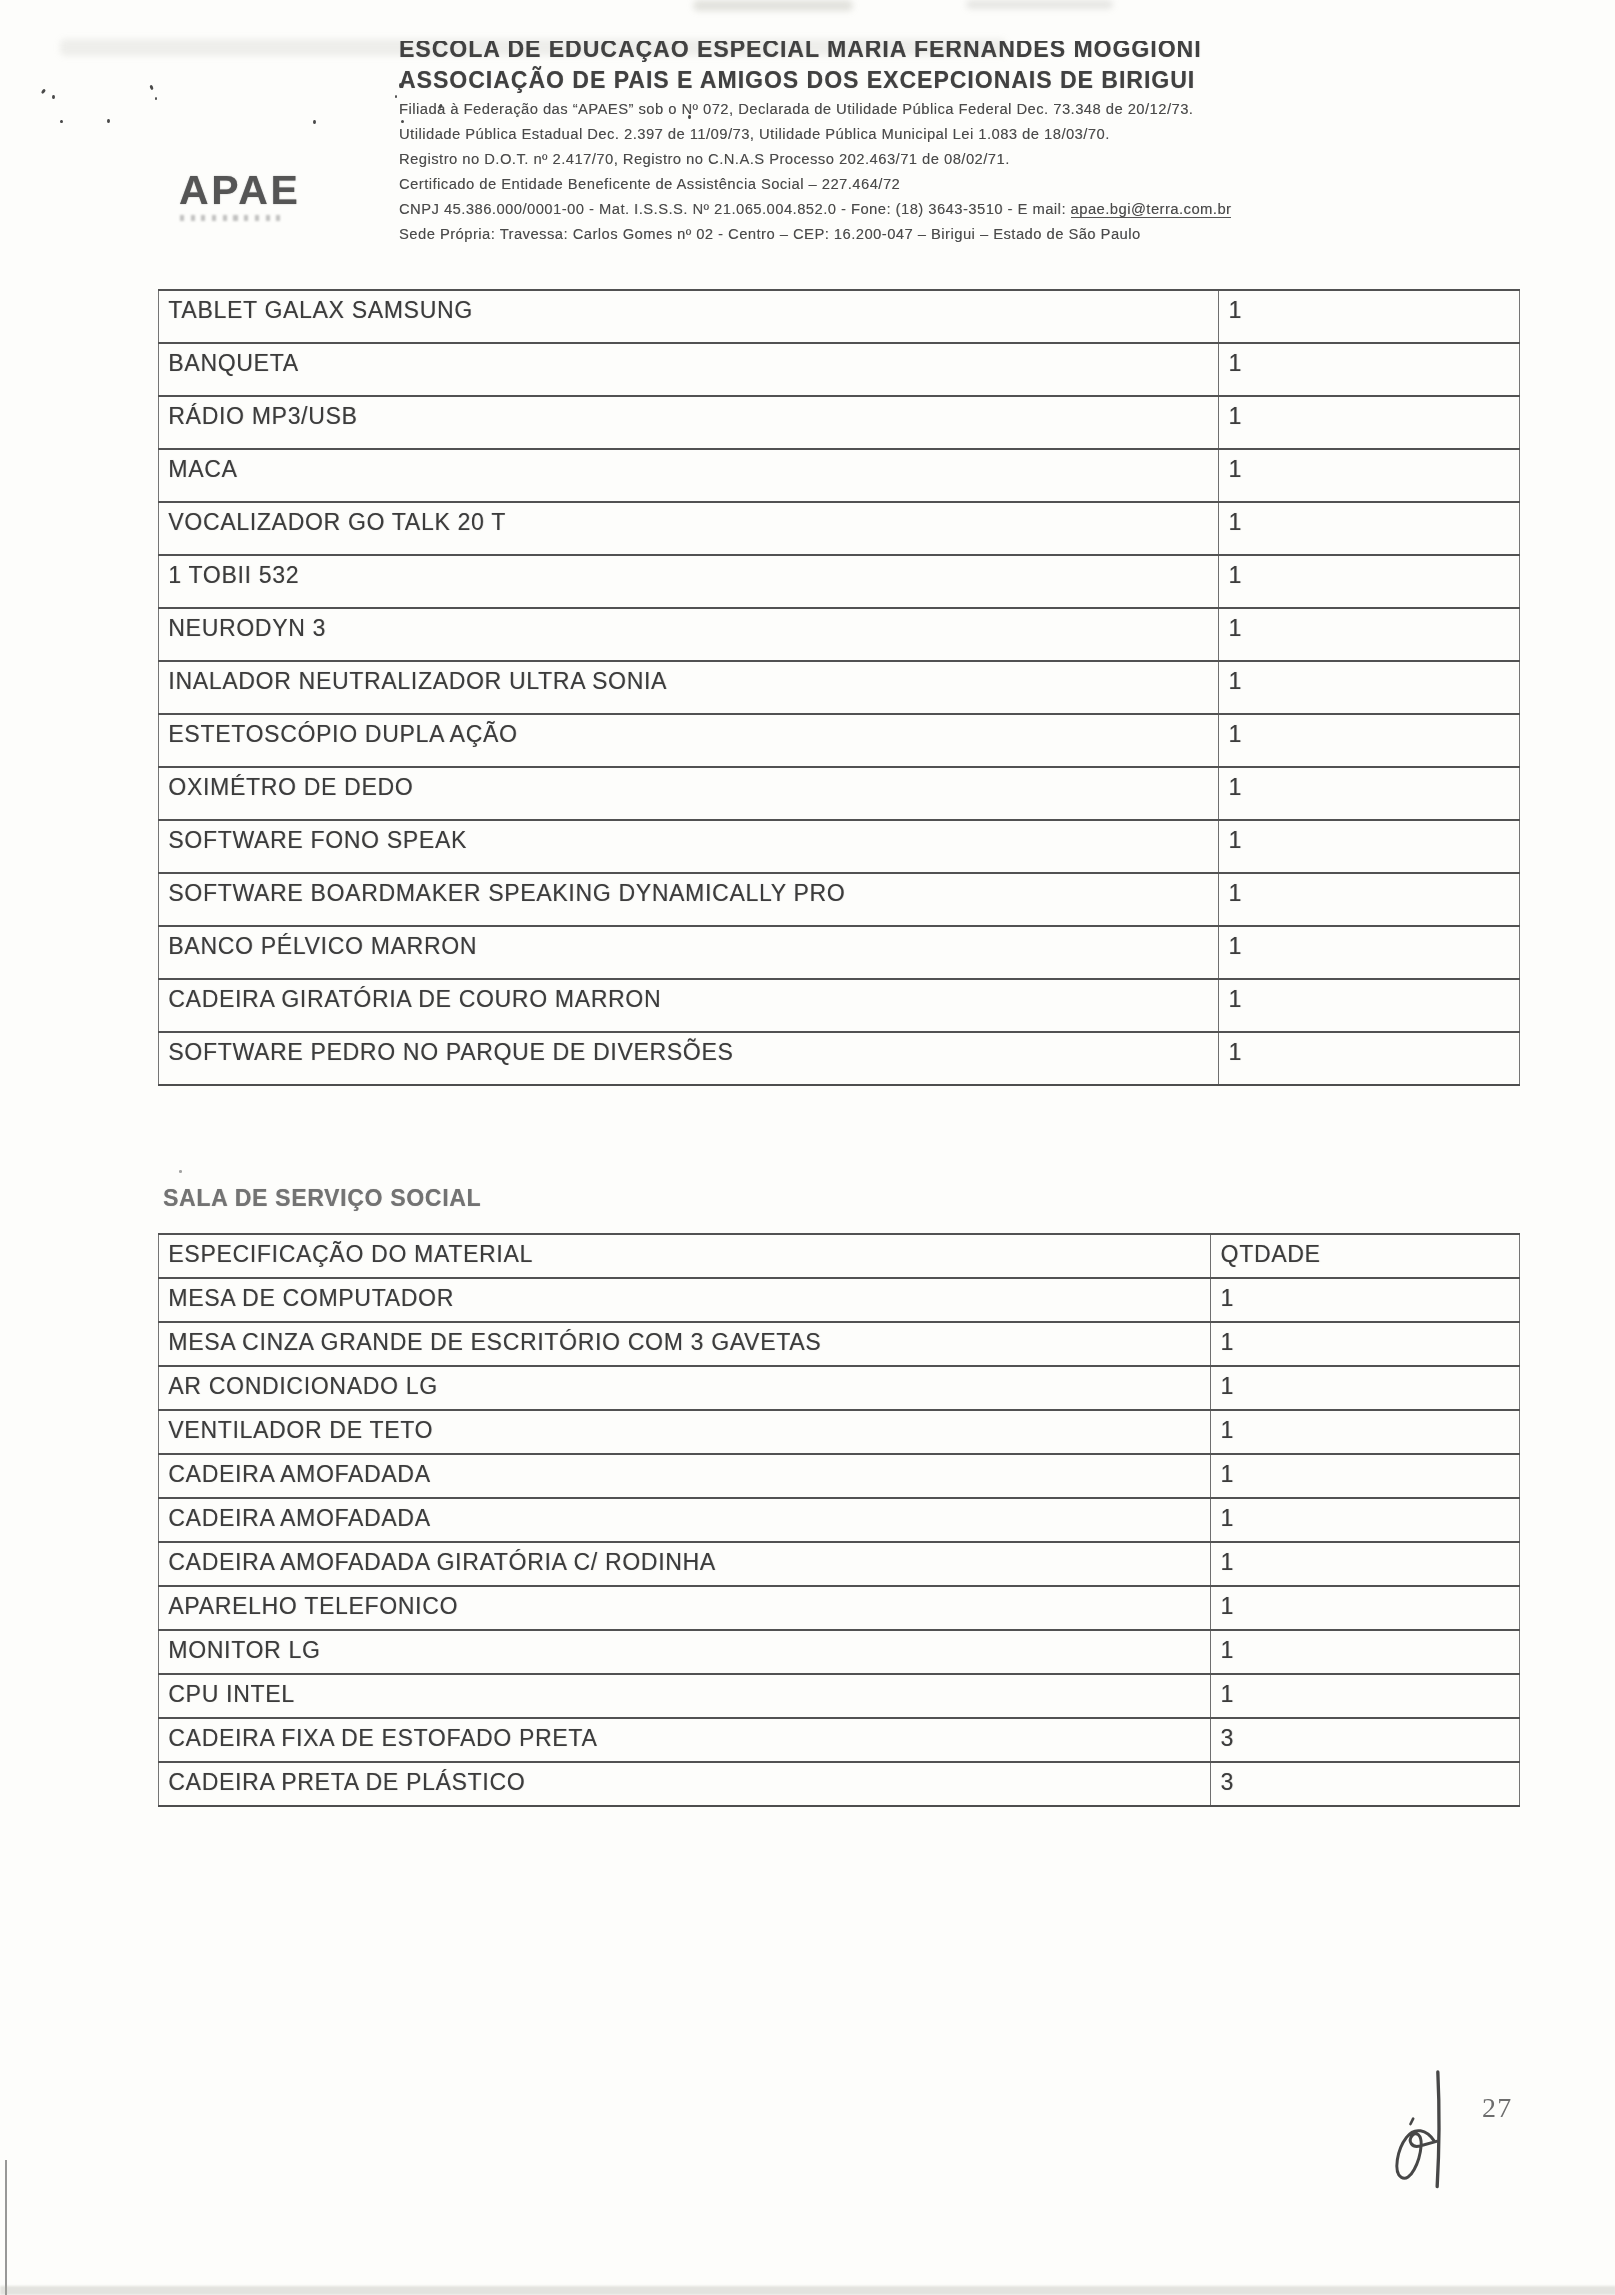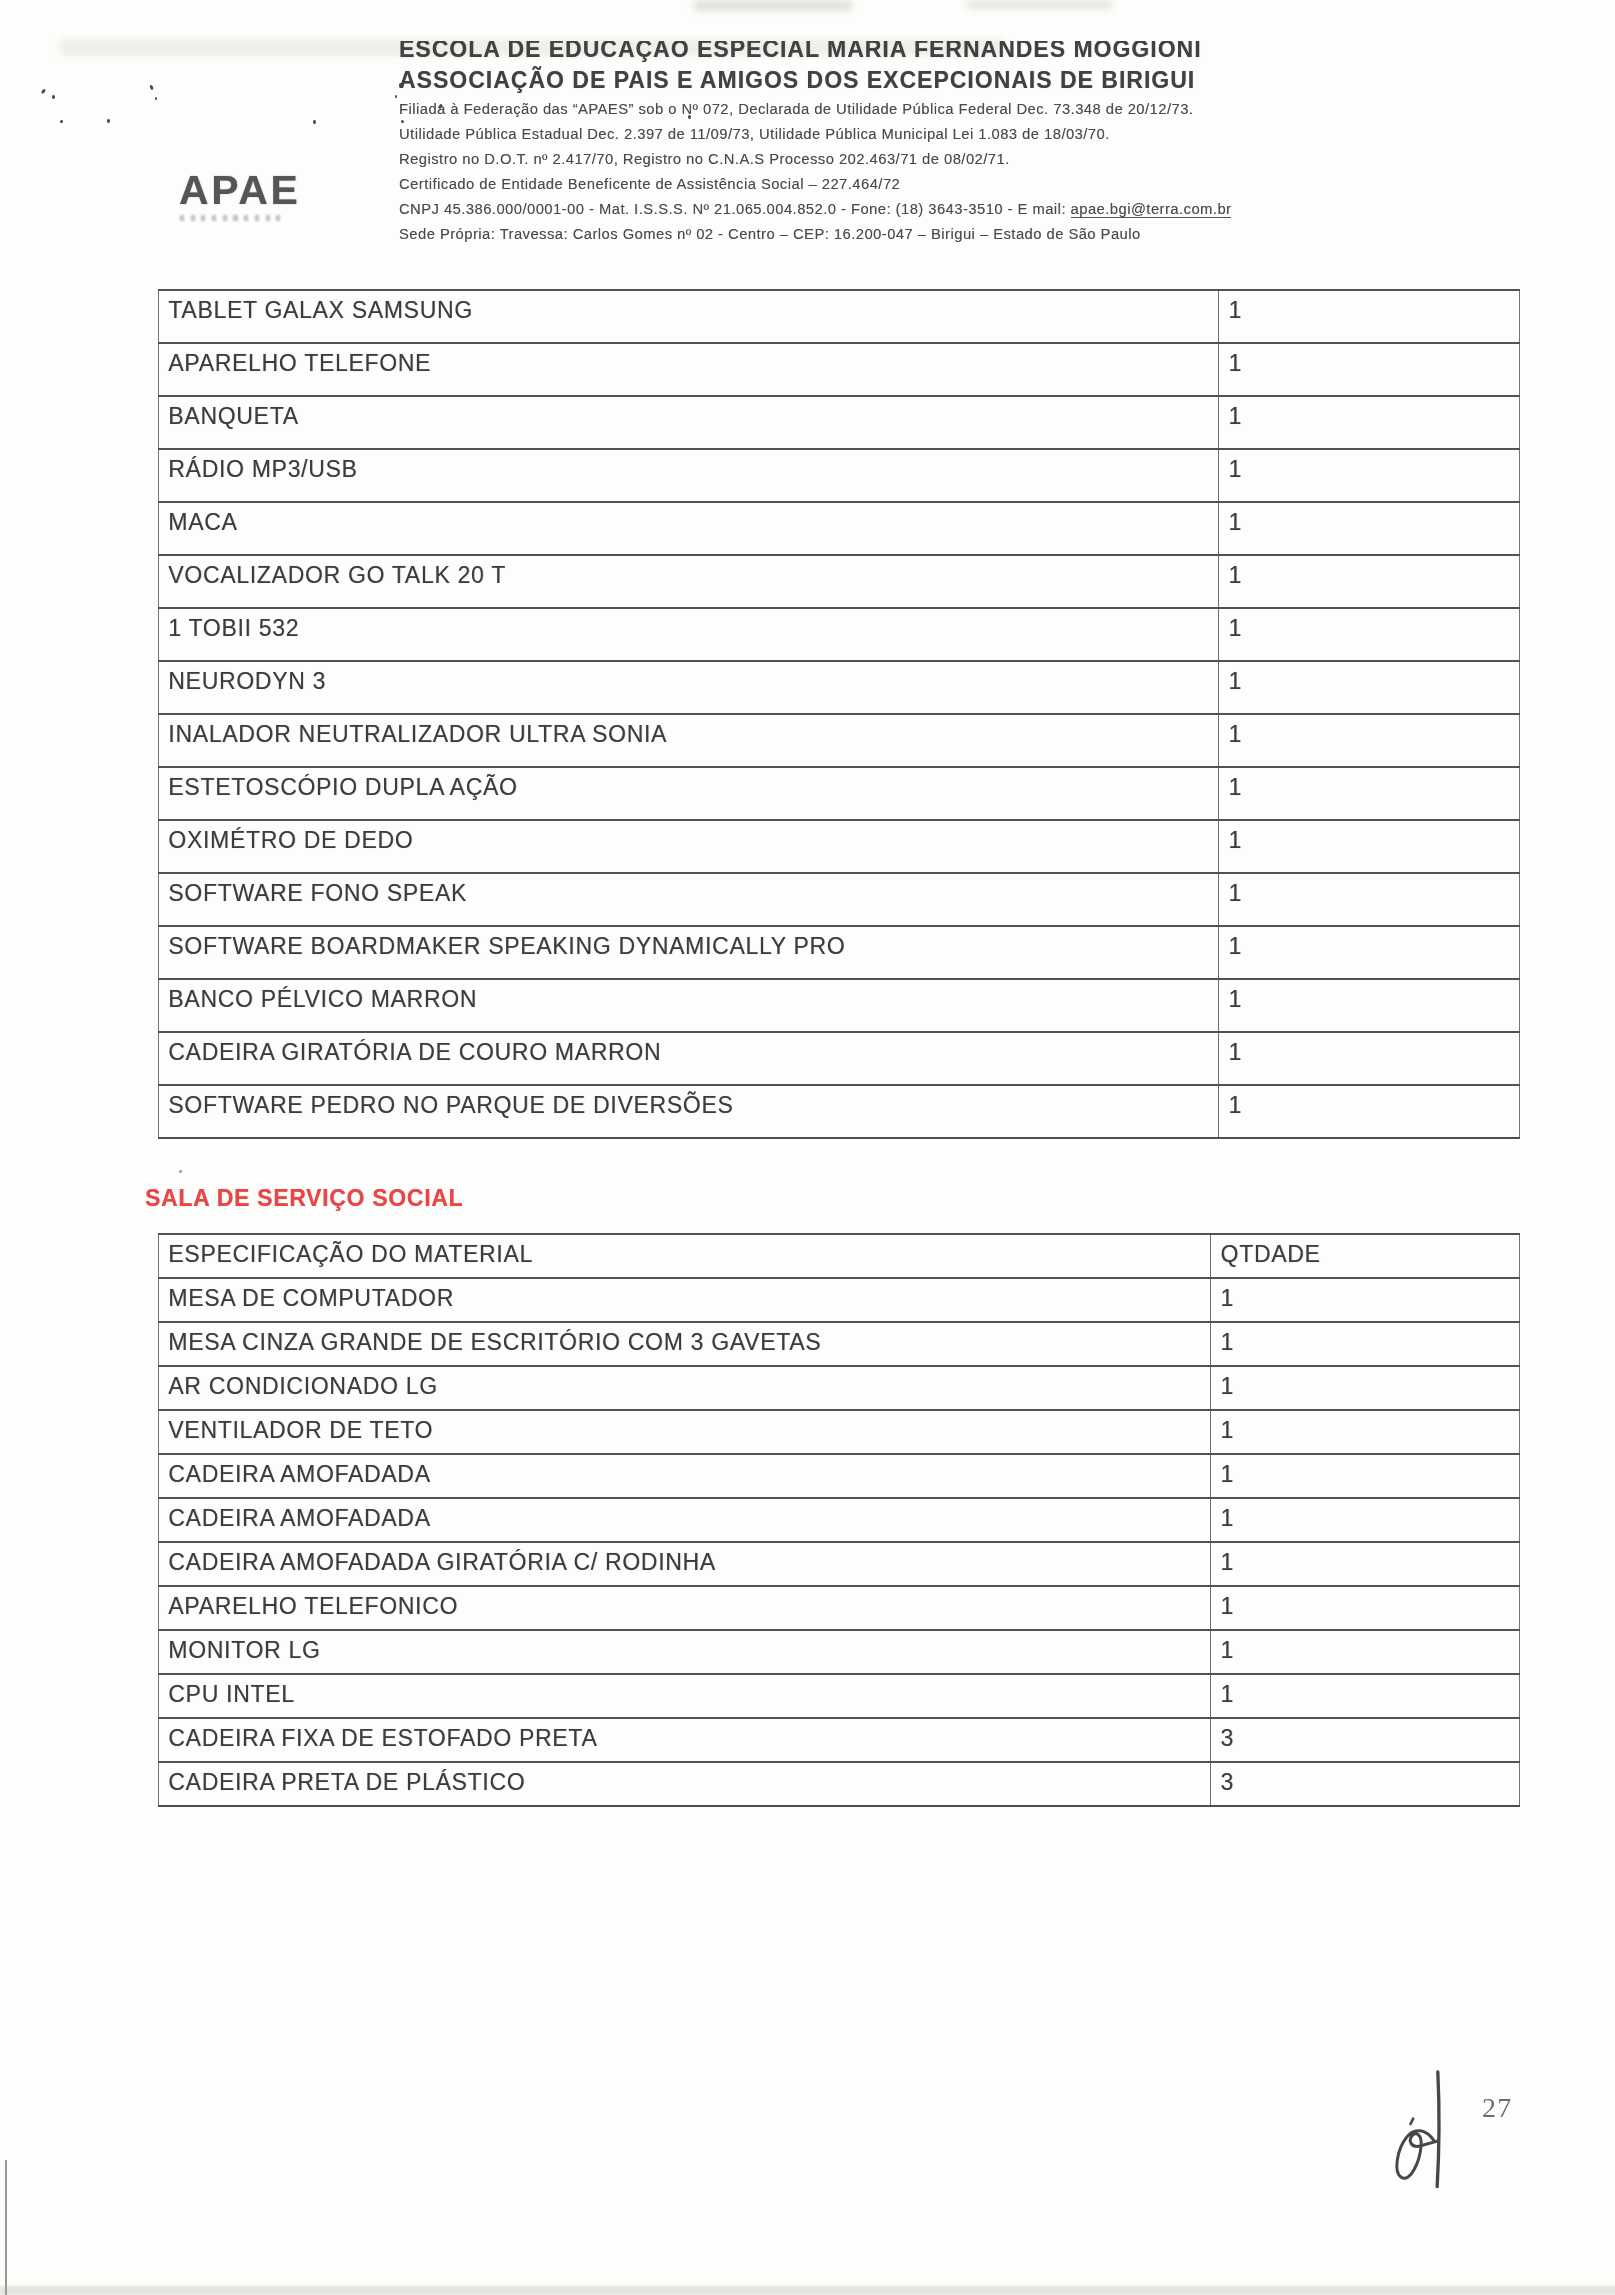--- a/index.html
+++ b/index.html
@@ -62,22 +62,22 @@
     letter-spacing:0.7px;
     padding:6px 0 0 9.3px;
     text-shadow:0.4px 0.4px 0.7px rgba(80,80,80,.5);
     overflow:hidden;white-space:nowrap;
   }
   #table1 td:first-child,#table1 th:first-child{width:1050px;border-right:1.3px solid #6f6f6f;}
   #table2 td:first-child,#table2 th:first-child{width:1042px;border-right:1.3px solid #6f6f6f;}
   td.c-qty,th.c-qty{padding-left:12px;}
   
   .section-title{
-    position:absolute;left:145px;top:1185px;
-    font-size:23px;font-weight:bold;color:#ef4444;letter-spacing:0.7px;
+    position:absolute;left:163px;top:1185px;
+    font-size:23px;font-weight:bold;color:#737373;letter-spacing:0.7px;
     text-shadow:0.3px 0.3px 0.7px rgba(70,70,70,.5);
   }
   
   .signature{position:absolute;left:1373px;top:2060px;}
   .page-number{
     position:absolute;left:1482px;top:2092px;
     font-family:"Liberation Serif",serif;
     font-size:28px;color:#6d6d6d;letter-spacing:1.3px;
   }
 </style>
@@ -128,24 +128,20 @@
     </div>
   </header>
 
   <table class="inv" id="table1">
     <tbody>
         <tr>
           <td class="c-item">TABLET GALAX SAMSUNG</td>
           <td class="c-qty">1</td>
         </tr>
         <tr>
-          <td class="c-item">APARELHO TELEFONE</td>
-          <td class="c-qty">1</td>
-        </tr>
-        <tr>
           <td class="c-item">BANQUETA</td>
           <td class="c-qty">1</td>
         </tr>
         <tr>
           <td class="c-item">RÁDIO MP3/USB</td>
           <td class="c-qty">1</td>
         </tr>
         <tr>
           <td class="c-item">MACA</td>
           <td class="c-qty">1</td>

